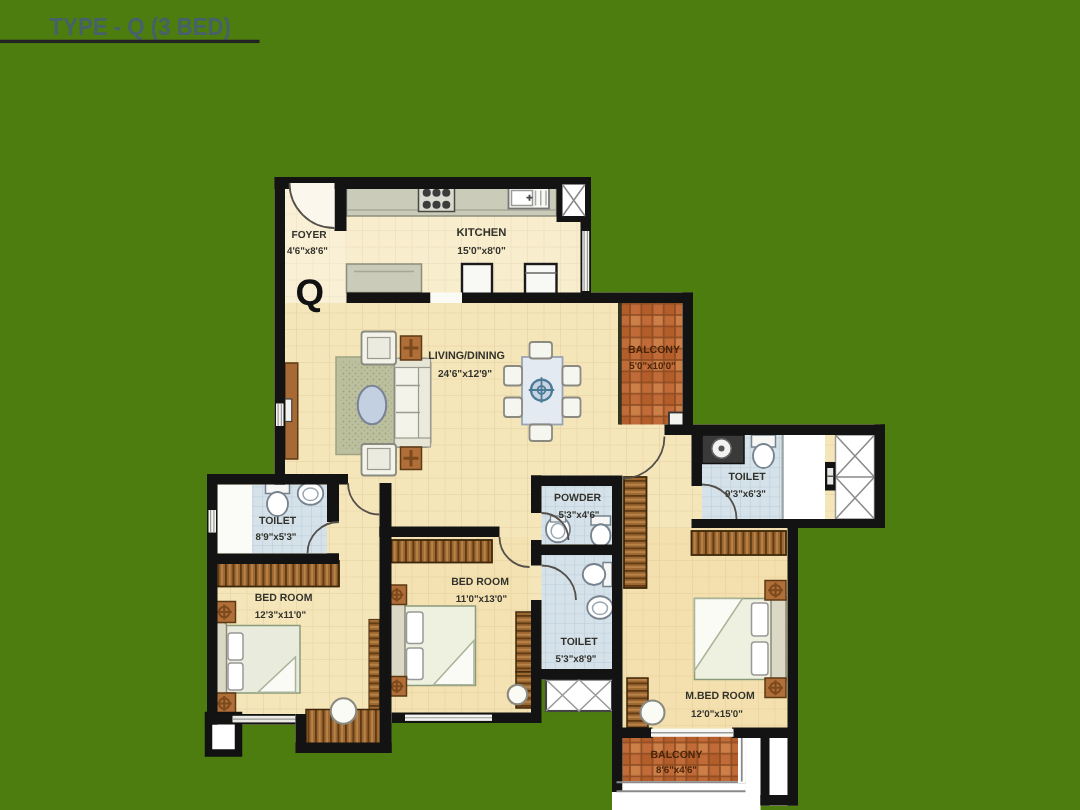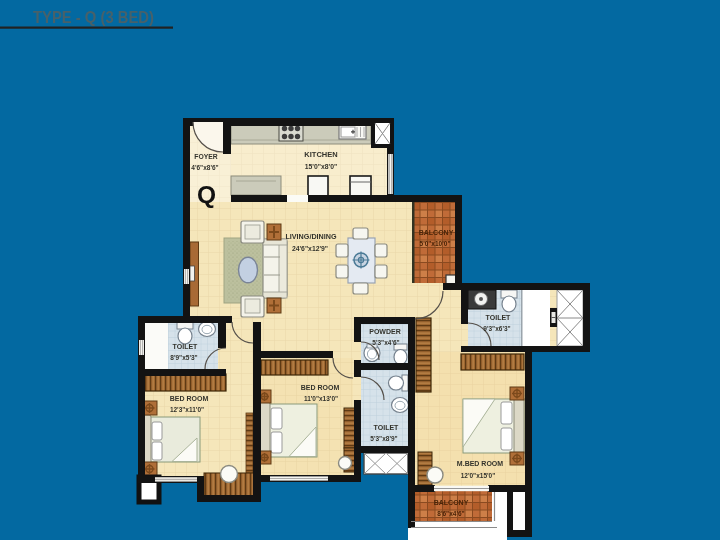--- a/index.html
+++ b/index.html
@@ -1,16 +1,16 @@
 <!DOCTYPE html>
 <html><head>
 <meta charset="utf-8">
 <style>
   html,body{margin:0;padding:0;background:#ffffff;}
-  #page{position:relative;width:720px;height:540px;background:#0369a1;overflow:hidden;font-family:"Liberation Sans", sans-serif;}
+  #page{position:relative;width:720px;height:540px;background:#4d7c0f;overflow:hidden;font-family:"Liberation Sans", sans-serif;}
   svg{position:absolute;left:0;top:0;}
   text{font-family:"Liberation Sans", sans-serif;}
 </style>
 </head>
 <body>
 <div id="page">
 <svg width="720" height="540" viewBox="0 0 720 540">
 <defs>
   <pattern id="floorGrid" width="11" height="11" patternUnits="userSpaceOnUse">
     <rect width="11" height="11" fill="#f5e6ba"></rect>

